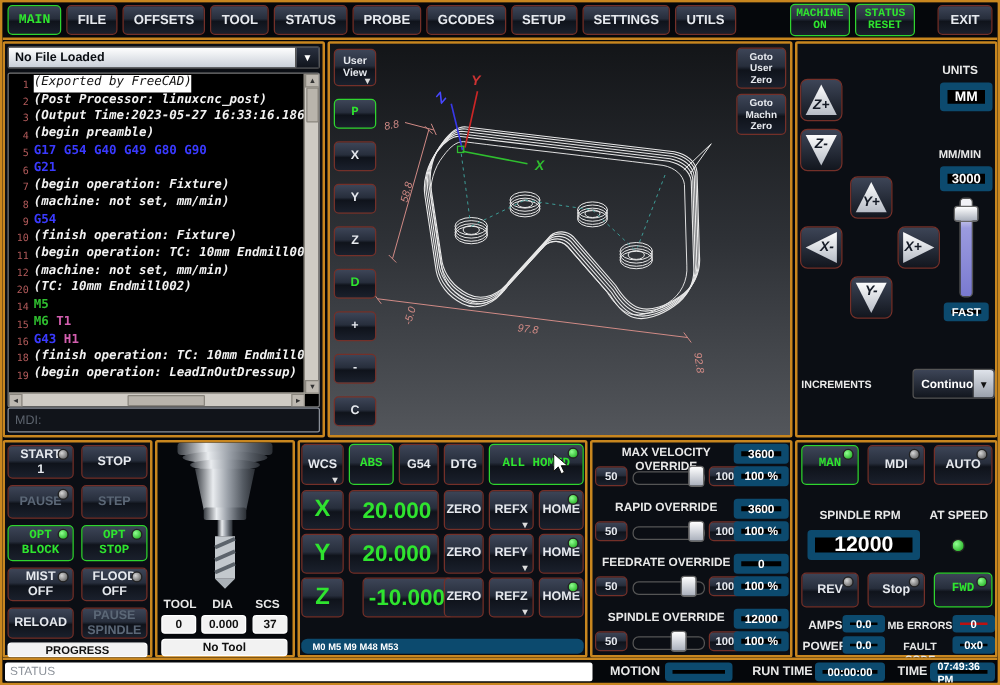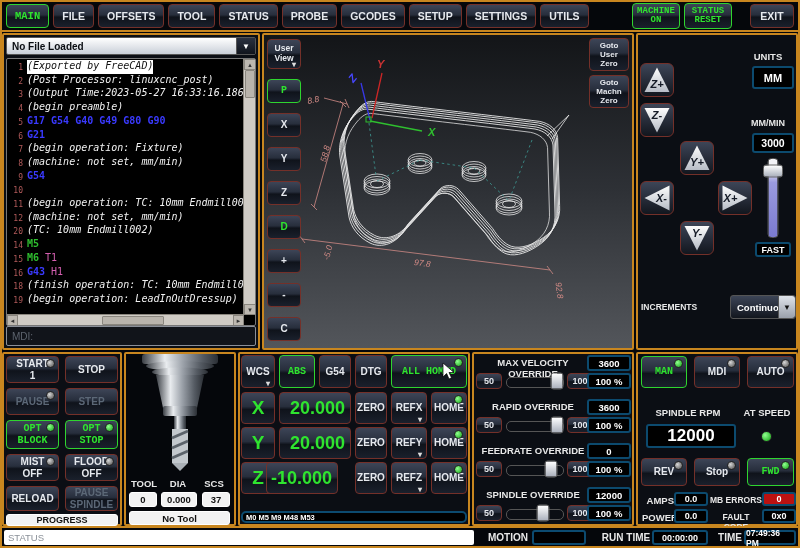--- a/index.html
+++ b/index.html
@@ -9,45 +9,45 @@
   
   .b{display:flex;align-items:center;justify-content:center;text-align:center;box-sizing:border-box;
      background:linear-gradient(180deg,#3d4557 0%,#272e3c 45%,#0f131b 55%,#1a202c 100%);
      border:1px solid #743029;border-radius:4px;color:#e6e9ee;font-weight:bold;font-size:10px;line-height:1.15;position:relative;}
   .green{color:#2fe42f!important;border-color:#2fd52f!important;font-family:Liberation Mono, monospace;}
   .disabled{color:#5c6877!important;}
   .led{position:absolute;top:2px;right:3px;width:7px;height:7px;border-radius:50%;
        background:radial-gradient(circle at 35% 35%,#d6d6d6,#4a4a4a);border:1px solid #222;}
   .led.on{background:radial-gradient(circle at 35% 35%,#90ff90,#0fa00f);}
   .disp{display:flex;align-items:center;justify-content:center;box-sizing:border-box;background:#000;color:#fff;
-        border:2px solid #0c4a6e;border-radius:3px;font-weight:bold;}
+        border:6px solid #0c4a6e;border-radius:3px;font-weight:bold;}
   .panel{position:absolute;background:#0b0e14;border:2px solid #c8861f;border-radius:2px;box-sizing:border-box;}
   .abs{position:absolute;box-sizing:border-box;}
   
   .topbar{position:absolute;left:0;top:0;width:796px;height:30px;display:flex;align-items:center;gap:4px;
           padding:0 4px;box-sizing:border-box;background:#05070b;border-bottom:2px solid #c8861f;}
   .tb{height:24px;padding:0 8px;font-size:10.5px;}
   .tb2{height:26px;padding:0 4px;font-size:9px;line-height:1.05;}
   .spacer{flex:1;}
   
   .filecombo{position:absolute;left:2px;top:2px;right:2px;height:18px;display:flex;align-items:center;
              background:linear-gradient(180deg,#ffffff,#c9cfd8);border:1px solid #555;border-radius:2px;
              color:#0a0d12;font-size:10px;font-weight:bold;padding-left:5px;box-sizing:border-box;}
   .fc-arrow{position:absolute;right:0;top:0;bottom:0;width:18px;display:flex;align-items:center;justify-content:center;
             background:linear-gradient(180deg,#2a3140,#10141c);color:#fff;font-size:8px;border-left:1px solid #555;}
   .edwrap{position:absolute;left:2px;top:23px;right:2px;height:268px;background:#000;border:1px solid #777;
           border-radius:2px;overflow:hidden;box-sizing:border-box;}
   .edlines{position:absolute;left:0;top:1px;right:11px;bottom:10px;overflow:hidden;
            font-family:"DejaVu Sans Mono",monospace;font-size:10px;line-height:11.7px;padding-left:2px;}
   .ed-line{display:flex;}
   .ed-num{width:14px;text-align:right;margin-right:4px;color:#b35b5b;font-size:8px;flex:none;padding-top:2px;}
-  .ed-c{color:#f2f2f2;font-style:italic;white-space:pre;}
+  .ed-c{color:#f2f2f2;font-style:italic;white-space:pre;font-weight:bold;}
   .ed-g{color:#3a3aff;font-weight:bold;white-space:pre;}
   .ed-m{color:#2fbf2f;font-weight:bold;white-space:pre;}
-  .ed-t{color:#d45fb0;font-weight:normal;white-space:pre;}
+  .ed-t{color:#d45fb0;font-weight:bold;white-space:pre;}
   .ed-sel{background:#fff;color:#111;font-style:italic;white-space:pre;}
   .vscroll{position:absolute;right:0;top:0;width:11px;bottom:10px;background:#cfcbc4;border-left:1px solid #8a867e;}
   .hscroll{position:absolute;left:0;right:11px;bottom:0;height:10px;background:#cfcbc4;border-top:1px solid #8a867e;}
   .scrbtn{position:absolute;background:#bdb8b0;border:1px solid #8a867e;color:#333;display:flex;align-items:center;
           justify-content:center;font-size:6px;}
   .thumb{position:absolute;background:#b9b4ac;border:1px solid #8a867e;border-radius:1px;}
   .mdi{position:absolute;left:2px;bottom:2px;right:2px;height:20px;background:#11141a;border:1px solid #8a8f98;
        border-radius:2px;color:#ddd;font-size:10px;padding:0 5px;box-sizing:border-box;font-family:"Liberation Sans",sans-serif;}
   .mdi::placeholder{color:#5d646e;}
   
@@ -169,20 +169,21 @@
           <div class="ed-line">
             <span class="ed-num">8</span>
             <span class="ed-c">(machine: not set, mm/min)</span>
           </div>
           <div class="ed-line">
             <span class="ed-num">9</span>
             <span class="ed-g">G54</span>
           </div>
           <div class="ed-line">
             <span class="ed-num">10</span>
+            <span class="ed-c">(finish operation: Fixture)</span>
           </div>
           <div class="ed-line">
             <span class="ed-num">11</span>
             <span class="ed-c">(begin operation: TC: 10mm Endmill002</span>
           </div>
           <div class="ed-line">
             <span class="ed-num">12</span>
             <span class="ed-c">(machine: not set, mm/min)</span>
           </div>
           <div class="ed-line">
@@ -544,21 +545,21 @@
         <span class="caret">▾</span>
       </div>
     <div class="b abs" style="left:191px;top:73px;width:36px;height:32px">
         <span class="led on"></span>
         <span class="lbl">HOME</span>
       </div>
 
     <div class="b abs" style="left:1px;top:108px;width:34px;height:32px;font-size:19px;color:#2fe42f">
         <span class="lbl">Z</span>
       </div>
-    <div class="b abs" style="left:26px;top:108px;width:72px;height:32px;font-size:18px;color:#2fe42f;justify-content:flex-end;padding-right:5px">
+    <div class="b abs" style="left:50px;top:108px;width:72px;height:32px;font-size:18px;color:#2fe42f;justify-content:flex-end;padding-right:5px">
         <span class="lbl">-10.000</span>
       </div>
     <div class="b abs" style="left:115px;top:108px;width:32px;height:32px">
         <span class="lbl">ZERO</span>
       </div>
     <div class="b abs" style="left:151px;top:108px;width:36px;height:32px">
         <span class="lbl">REFZ</span>
         <span class="caret">▾</span>
       </div>
     <div class="b abs" style="left:191px;top:108px;width:36px;height:32px">

